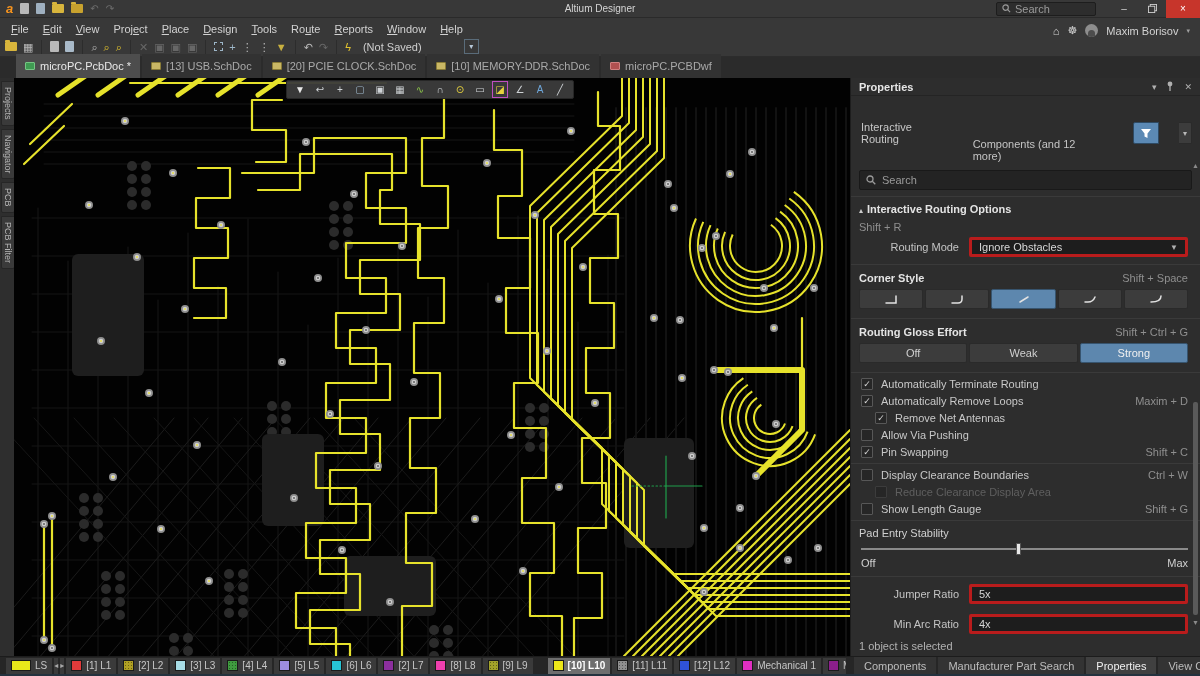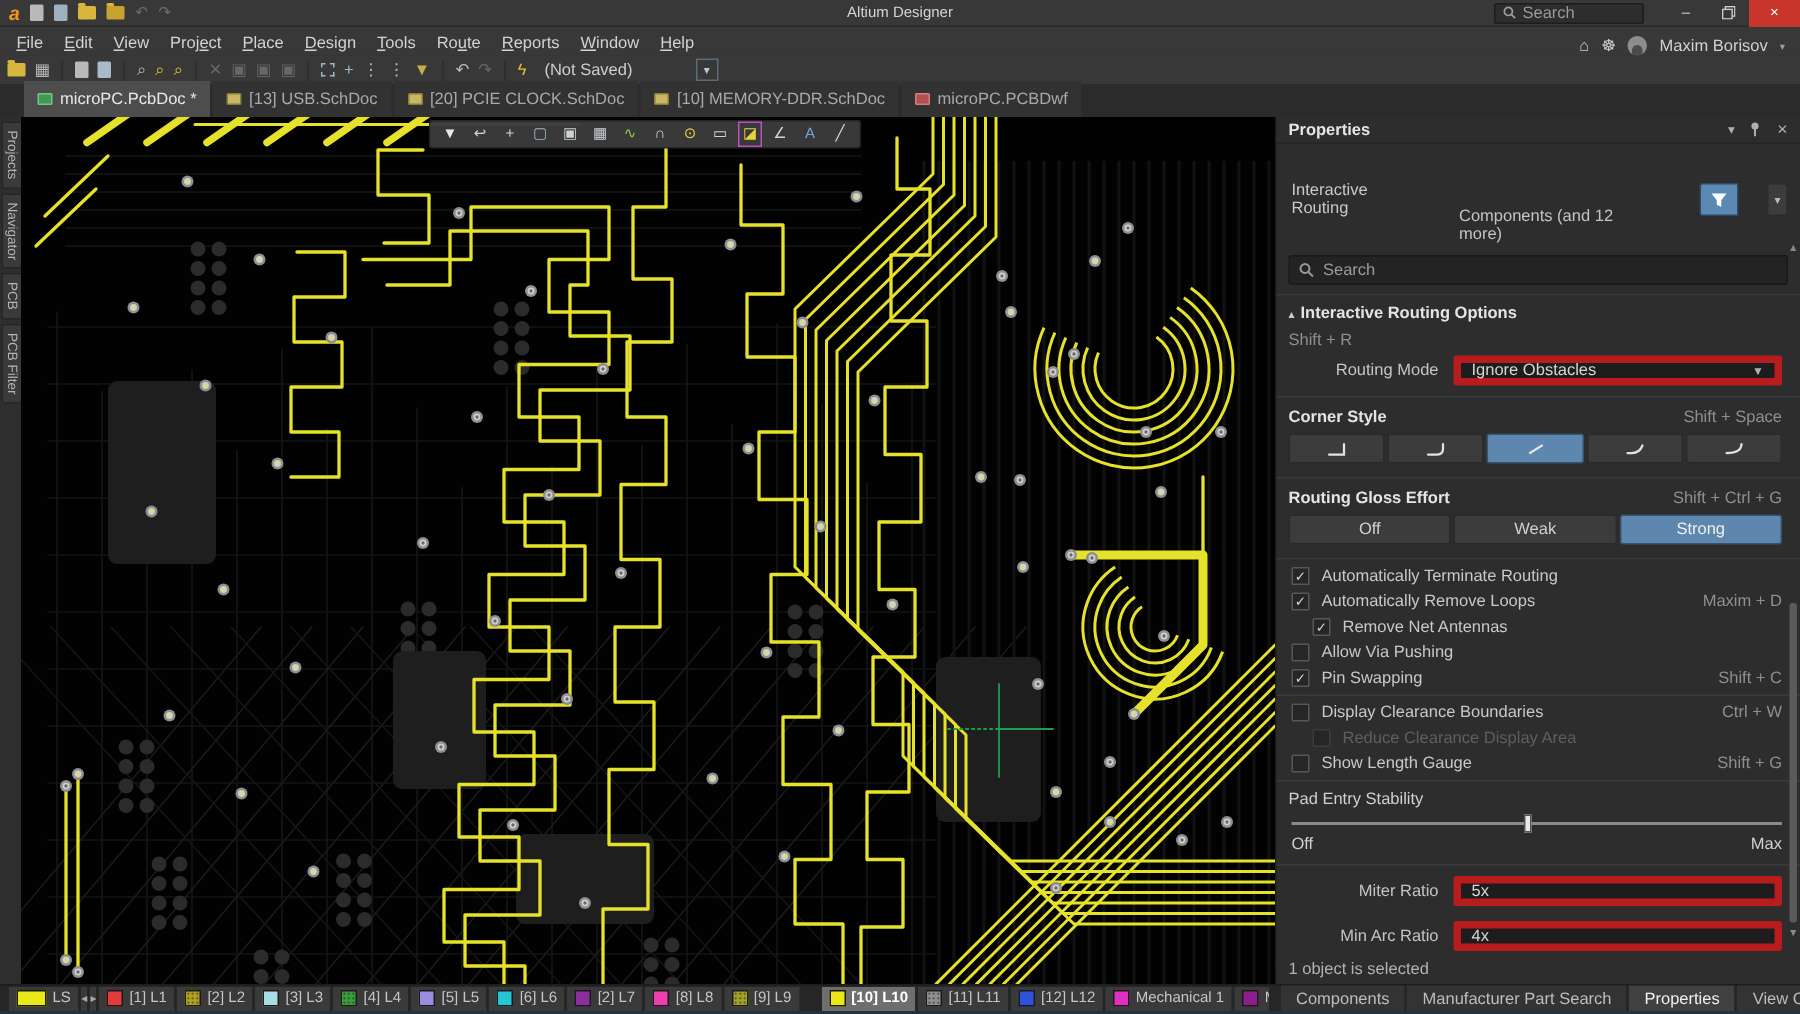--- a/index.html
+++ b/index.html
@@ -81,21 +81,21 @@
   #filter-drop { width:13px; height:22px; background:#3c3c3c; border:1px solid #2a2a2a; border-left:none;
                  border-radius:0 2px 2px 0; display:flex; align-items:center; justify-content:center; color:#b8b8b8; font-size:8px; }
   #props-search { margin:2px 8px 6px 8px; height:20px; background:#232323; border:1px solid #191919; border-radius:2px;
                   display:flex; align-items:center; gap:6px; padding:0 6px; color:#9a9a9a; }
   .section-hd { padding:6px 8px 4px 8px; border-top:1px solid #3a3a3a; color:#e4e4e4; font-weight:bold; }
   .section-hd .tri { font-size:8px; margin-right:4px; color:#cccccc; }
   .shortcut { color:#8f8f8f; }
   .sc-row { text-align:left; padding:2px 12px 2px 8px; }
   .form-row { display:flex; align-items:center; padding:2px 12px 4px 8px; }
   .form-row label { width:100px; text-align:right; margin-right:10px; color:#c4c4c4; }
-  .dd, .inp { flex:1; height:20px; background:#1d1d1d; border:5px solid #b91c1c; border-radius:2px;
+  .dd, .inp { flex:1; height:20px; background:#1d1d1d; border:3px solid #b91c1c; border-radius:2px;
               display:flex; align-items:center; padding:0 7px; color:#d6d6d6; }
   .dd .arrow { margin-left:auto; font-size:8px; color:#b0b0b0; }
   .row2 { display:flex; align-items:center; padding:5px 12px 2px 8px; }
   .row2 .t { font-weight:bold; color:#e4e4e4; }
   .row2 .shortcut { margin-left:auto; }
   .btnrow { display:flex; gap:2px; padding:3px 12px 6px 8px; }
   .cornerbtn { flex:1; height:20px; background:#3c3c3c; border:1px solid #2a2a2a; border-radius:2px;
                display:flex; align-items:center; justify-content:center; }
   .cornerbtn.sel { background:#5d87ae; border-color:#37546e; }
   .segbtn { flex:1; height:20px; background:#3c3c3c; border:1px solid #2a2a2a; border-radius:2px;
@@ -823,21 +823,21 @@
           </div>
       </div>
       <div class="minmax">
         <span>Off</span>
         <span class="mx">Max</span>
       </div>
 
       <div class="hdiv"></div>
       <div id="field-rows">
           <div class="form-row" style="padding: 5px 12px 5px 8px;">
-            <label>Miter Ratio</label>
+            <label>Jumper Ratio</label>
             <div class="inp">
               <span>5x</span>
             </div>
           </div>
           <div class="form-row" style="padding: 5px 12px 5px 8px;">
             <label>Min Arc Ratio</label>
             <div class="inp">
               <span>4x</span>
             </div>
           </div>

